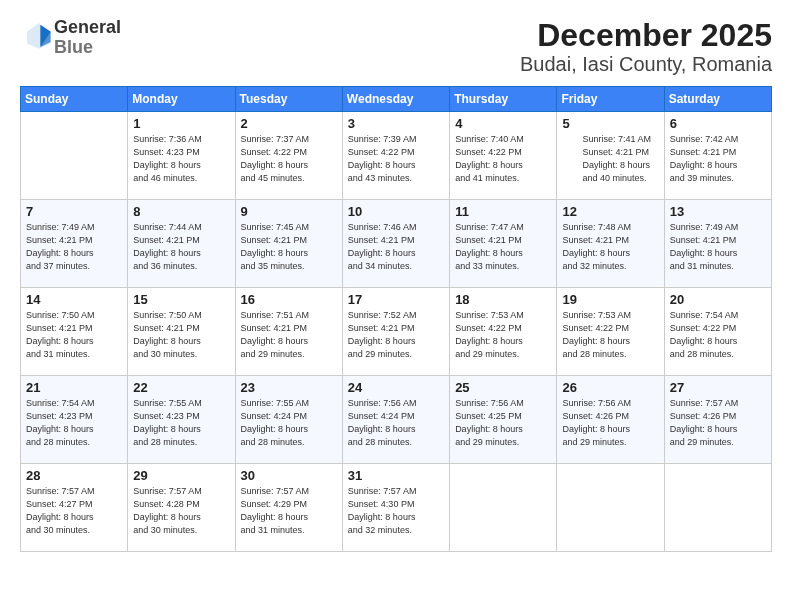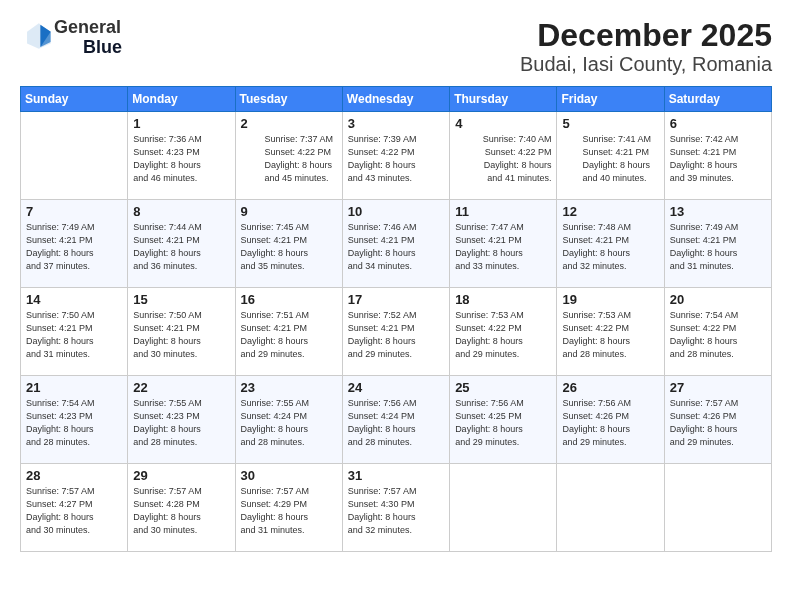--- a/index.html
+++ b/index.html
@@ -27,21 +27,21 @@
       display: flex;
       align-items: center;
       gap: 0;
     }
     .logo-text {
       font-size: 18px;
       font-weight: bold;
       color: #333;
       line-height: 1.1;
     }
-    .logo-text span.blue { color: #0f172a; margin-left: 29px; }
+    .logo-text span.blue { color: #737373; }
     .logo-icon {
       width: 32px;
       height: 32px;
       margin-left: 2px;
     }
     .title-block {
       text-align: right;
     }
     .month-title {
       font-size: 32px;
@@ -138,35 +138,35 @@
           <td class="empty-cell"></td>
           <td>
             <span class="day-num">1</span>
             <div class="day-info" style="white-space: pre-line;">Sunrise: 7:36 AM
 Sunset: 4:23 PM
 Daylight: 8 hours
 and 46 minutes.</div>
           </td>
           <td>
             <span class="day-num">2</span>
-            <div class="day-info" style="white-space: pre-line; margin-left: 24px;">Sunrise: 7:37 AM
+            <div class="day-info" style="white-space: pre-line;">Sunrise: 7:37 AM
 Sunset: 4:22 PM
 Daylight: 8 hours
 and 45 minutes.</div>
           </td>
           <td>
             <span class="day-num">3</span>
             <div class="day-info" style="white-space: pre-line;">Sunrise: 7:39 AM
 Sunset: 4:22 PM
 Daylight: 8 hours
 and 43 minutes.</div>
           </td>
           <td>
             <span class="day-num">4</span>
-            <div class="day-info" style="white-space: pre-line; text-align: right;">Sunrise: 7:40 AM
+            <div class="day-info" style="white-space: pre-line;">Sunrise: 7:40 AM
 Sunset: 4:22 PM
 Daylight: 8 hours
 and 41 minutes.</div>
           </td>
           <td>
             <span class="day-num">5</span>
             <div class="day-info" style="white-space: pre-line; margin-left: 20px;">Sunrise: 7:41 AM
 Sunset: 4:21 PM
 Daylight: 8 hours
 and 40 minutes.</div>

